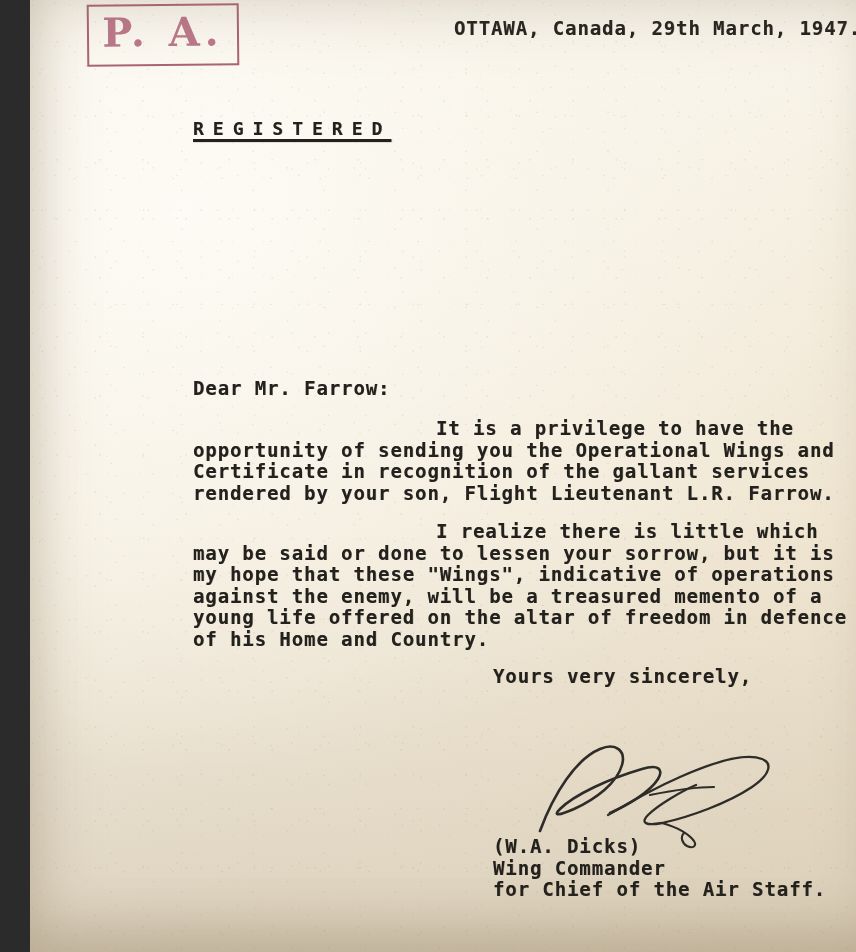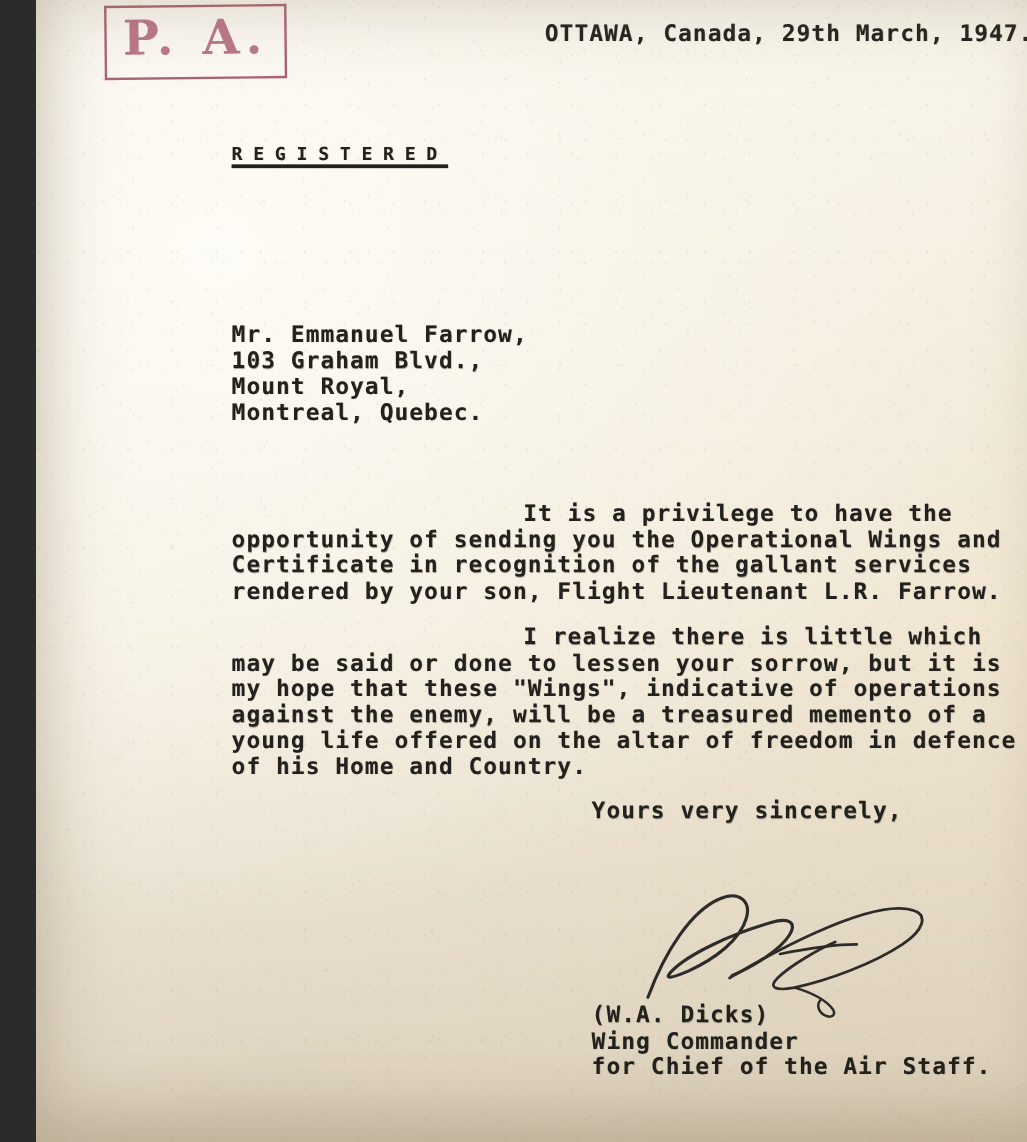--- a/index.html
+++ b/index.html
@@ -78,21 +78,21 @@
     font-size: 40px;
     font-weight: 700;
     letter-spacing: 5px;
     color: #a8506a;
     opacity: 0.9;
   }
 
   #datetext   { left: 424px; top: 18px; }
   #registered {
     left: 163px; top: 118px;
-    font-size: 15px;
+    font-size: 18px;
     letter-spacing: 9px;
     text-decoration: underline;
     text-underline-offset: 4px;
     text-decoration-thickness: 2.5px;
   }
 
   #addressee  { left: 163px; top: 269px; }
   #salutation { left: 163px; top: 378px; }
   #para1      { left: 163px; top: 418px; }
   #para2      { left: 163px; top: 521px; }
@@ -120,25 +120,22 @@
 <div id="page">
 
   <div id="pa-stamp">
     <div class="pa-text">P. A.</div>
   </div>
 
   <div class="tw" id="datetext">OTTAWA, Canada, 29th March, 1947.</div>
 
   <div class="tw" id="registered">REGISTERED</div>
 
-  <div class="tw" id="addressee">Mr. Emmanuel Farrow,
-103 Graham Blvd.,
-Mount Royal,
-Montreal, Quebec.</div>
 
+  <div class="tw" id="salutation">Dear Mr. Farrow:</div>
 
   <div class="tw" id="para1"><span class="indent"></span><span>It is a privilege to have the
 opportunity of sending you the Operational Wings and
 Certificate in recognition of the gallant services
 rendered by your son, Flight Lieutenant L.R. Farrow.</span></div>
 
   <div class="tw" id="para2"><span class="indent"></span><span>I realize there is little which
 may be said or done to lessen your sorrow, but it is
 my hope that these "Wings", indicative of operations
 against the enemy, will be a treasured memento of a

